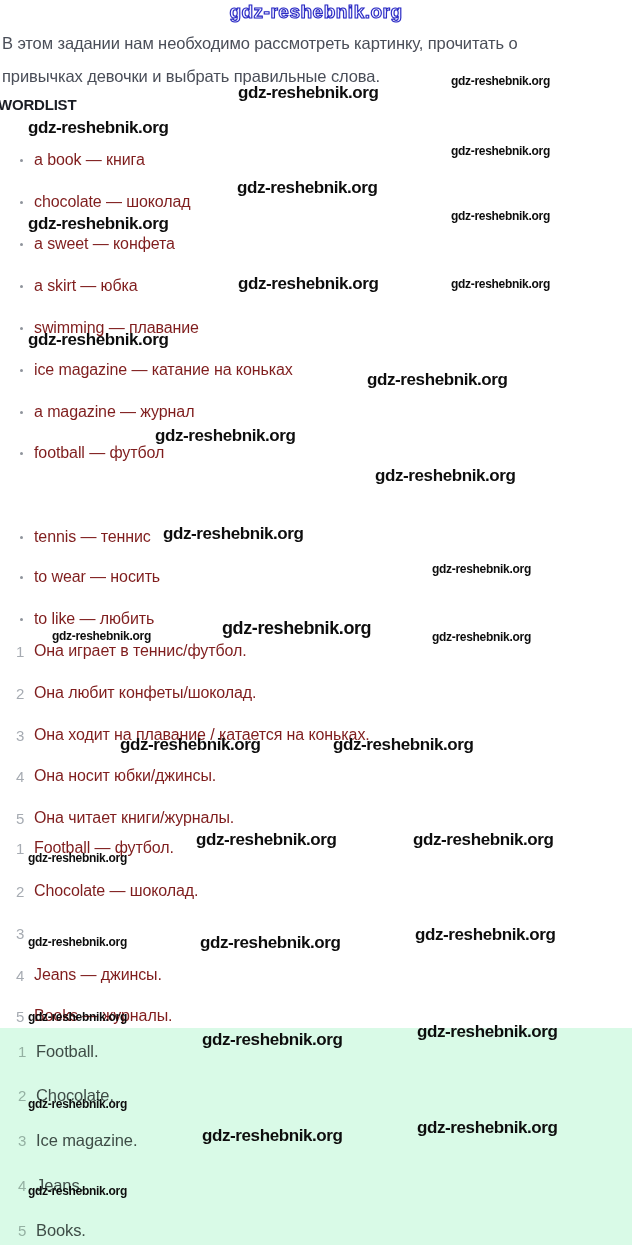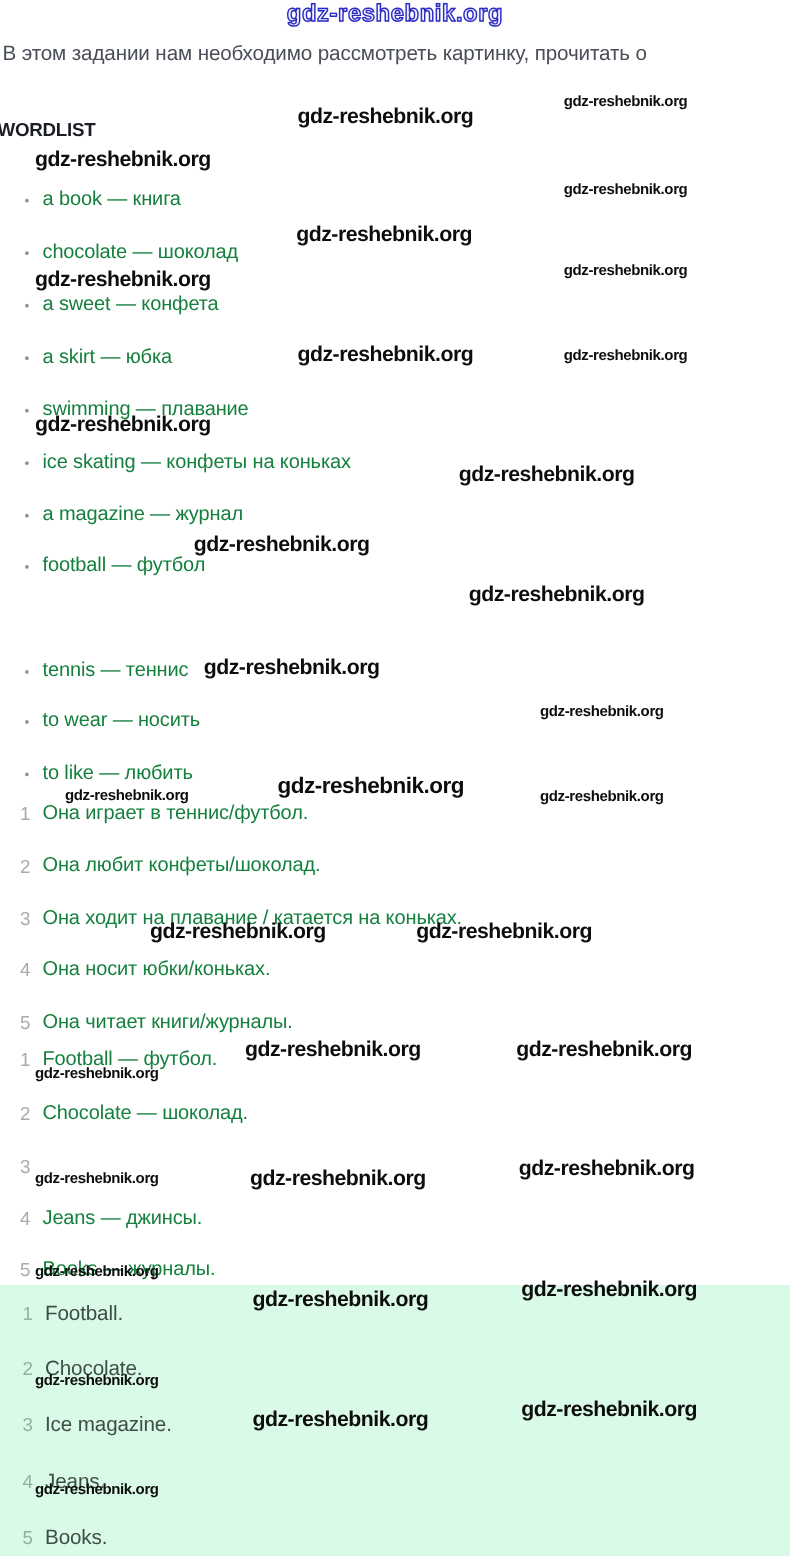--- a/index.html
+++ b/index.html
@@ -22,21 +22,21 @@
     position:absolute;left:-2px;top:96px;margin:0;
     font-size:15px;font-weight:700;color:#1a1d24;
     letter-spacing:-0.2px;
   }
   
   .row{position:absolute;left:0;width:632px;height:22px;font-size:16px;line-height:20px;}
   .row .dot{
     position:absolute;left:20px;top:9px;width:3px;height:3px;border-radius:50%;
     background:#8f949c;
   }
-  .row .txt{position:absolute;left:34px;top:0;color:#15803d;letter-spacing:-0.1px;white-space:nowrap;}
+  .row .txt{position:absolute;left:34px;top:0;color:#7f1d1d;letter-spacing:-0.1px;white-space:nowrap;}
   .row .num{position:absolute;left:16px;top:1px;font-size:15px;color:#a6abb2;}
   
   .answers{
     position:absolute;left:0;top:1028px;width:632px;height:217px;
     background:#d9fae7;
   }
   .answers .row{font-size:16.5px;}
   .answers .row .txt{color:#3f4d47;left:36px;}
   .answers .row .num{color:#94b0a2;left:18px;}
   
@@ -56,20 +56,21 @@
   }
 </style>
 </head>
 <body>
 
 <div class="page">
 
   <div class="wm-blue">gdz-reshebnik.org</div>
 
   <div class="intro-line" style="top:33px">В этом задании нам необходимо рассмотреть картинку, прочитать о</div>
+  <div class="intro-line" style="top:66px">привычках девочки и выбрать правильные слова.</div>
 
   <h2 class="wordlist-title">WORDLIST</h2>
 
   <div class="row" style="top:150px">
       <span class="dot"></span>
       <span class="txt">a book — книга</span>
     </div>
   <div class="row" style="top:192px">
       <span class="dot"></span>
       <span class="txt">chocolate — шоколад</span>
@@ -81,21 +82,21 @@
   <div class="row" style="top:318px">
       <span class="dot"></span>
       <span class="txt">swimming — плавание</span>
     </div>
   <div class="row" style="top:276px">
       <span class="dot"></span>
       <span class="txt">a skirt — юбка</span>
     </div>
   <div class="row" style="top:360px">
       <span class="dot"></span>
-      <span class="txt">ice skating — конфеты на коньках</span>
+      <span class="txt">ice magazine — катание на коньках</span>
     </div>
   <div class="row" style="top:402px">
       <span class="dot"></span>
       <span class="txt">a magazine — журнал</span>
     </div>
   <div class="row" style="top:443px">
       <span class="dot"></span>
       <span class="txt">football — футбол</span>
     </div>
   <div class="row" style="top:527px">
@@ -118,21 +119,21 @@
   <div class="row" style="top:683px">
       <span class="num">2</span>
       <span class="txt">Она любит конфеты/шоколад.</span>
     </div>
   <div class="row" style="top:725px">
       <span class="num">3</span>
       <span class="txt">Она ходит на плавание / катается на коньках.</span>
     </div>
   <div class="row" style="top:766px">
       <span class="num">4</span>
-      <span class="txt">Она носит юбки/коньках.</span>
+      <span class="txt">Она носит юбки/джинсы.</span>
     </div>
   <div class="row" style="top:808px">
       <span class="num">5</span>
       <span class="txt">Она читает книги/журналы.</span>
     </div>
 
   <div class="row" style="top:838px">
       <span class="num">1</span>
       <span class="txt">Football — футбол.</span>
     </div>

